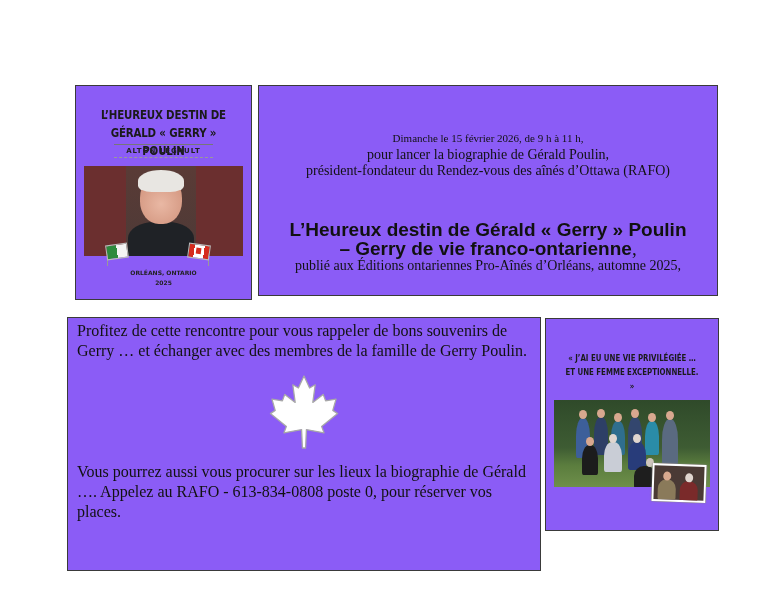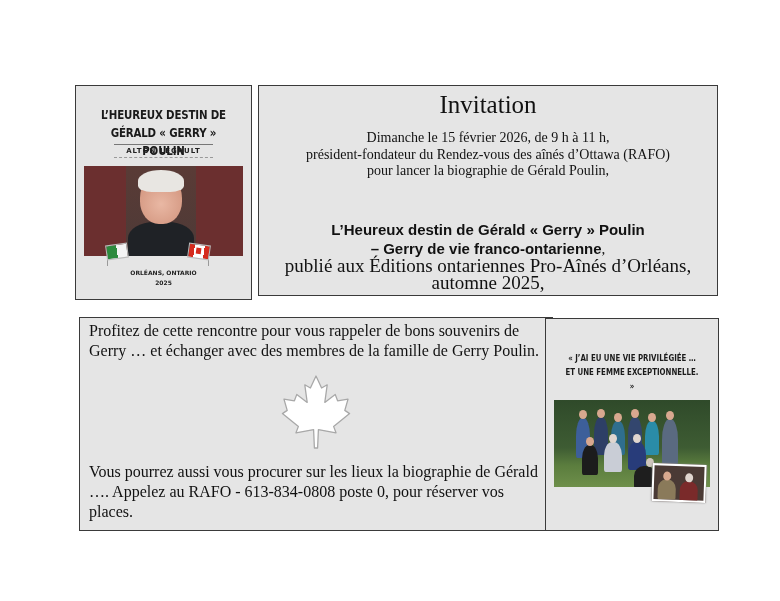--- a/index.html
+++ b/index.html
@@ -1,44 +1,44 @@
 <!DOCTYPE html>
 <html><head>
   <meta charset="utf-8">
   <style>
     html, body { margin:0; padding:0; }
     body { width:780px; height:601px; background:#ffffff; position:relative; overflow:hidden; font-family:"Liberation Serif", serif; color:#111; }
-    .box { position:absolute; border:1.5px solid #3a3a3a; box-sizing:border-box; background:#e5e5e5; }
+    .box { position:absolute; border:1.5px solid #3a3a3a; box-sizing:border-box; background:#8b5cf6; }
 
     
     #cover1 { left:75px; top:85px; width:177px; height:215px; }
     .c1-title { position:absolute; left:0; right:0; top:20px; text-align:center; font-family:"DejaVu Sans", sans-serif; font-weight:bold; font-size:12.5px; line-height:18px; letter-spacing:-0.2px; transform:scaleX(0.82); color:#1a1a1a; }
     .c1-author { position:absolute; left:38px; right:38px; top:58px; text-align:center; font-family:"DejaVu Sans", sans-serif; font-weight:bold; font-size:7px; letter-spacing:1px; padding:2px 0; border-top:1px solid #777; border-bottom:1px dashed #999; color:#222; }
     .c1-photo { position:absolute; left:8px; top:80px; width:159px; height:90px; background:#6b2f2f; }
     .c1-photo-inner { position:absolute; left:42px; top:0; width:70px; height:90px; background:linear-gradient(180deg,#5a3b36 0%,#4d3a37 100%); overflow:hidden; }
     .face { position:absolute; left:14px; top:8px; width:42px; height:50px; border-radius:48% 48% 45% 45%; background:radial-gradient(circle at 50% 60%, #e9b8a4 0%, #d79c86 60%, #c58570 100%); }
     .hair { position:absolute; left:12px; top:4px; width:46px; height:22px; border-radius:50% 50% 30% 30%; background:#e8e6e2; }
     .shirt { position:absolute; left:2px; top:56px; width:66px; height:40px; border-radius:40% 40% 0 0; background:#1f2226; }
     .flag-fo { position:absolute; left:30px; top:158px; width:20px; height:13px; background:linear-gradient(90deg,#2d8a3e 0 50%, #f4f4f4 50% 100%); border:1px solid #bbb; transform:rotate(-8deg); }
     .flag-ca { position:absolute; left:112px; top:158px; width:20px; height:13px; background:linear-gradient(90deg,#d52b1e 0 25%, #fff 25% 75%, #d52b1e 75% 100%); border:1px solid #bbb; transform:rotate(8deg); }
     .flag-ca::after { content:""; position:absolute; left:7px; top:3px; width:5px; height:6px; background:#d52b1e; }
     .pole { position:absolute; width:1px; height:20px; background:#999; }
     .c1-place { position:absolute; left:0; right:0; top:182px; text-align:center; font-family:"DejaVu Sans", sans-serif; font-weight:bold; font-size:6px; line-height:10px; color:#222; }
 
     
     #invite { left:258px; top:85px; width:460px; height:211px; text-align:center; }
     .inv-title { position:absolute; left:0; right:0; top:4px; font-size:25px; line-height:30px; }
     .inv-lines { position:absolute; left:0; right:0; top:43px; font-size:14px; line-height:16px; }
-    .inv-lines .l1 { font-size:14px; line-height:18px; }
-    .inv-book { position:absolute; left:0; right:0; top:134px; font-family:"Liberation Sans", sans-serif; font-weight:bold; font-size:15px; line-height:19px; }
+    .inv-lines .l1 { font-size:11px; line-height:18px; }
+    .inv-book { position:absolute; left:0; right:0; top:134px; font-family:"Liberation Sans", sans-serif; font-weight:bold; font-size:19px; line-height:19px; }
     .inv-book .comma { font-family:"Liberation Serif", serif; font-weight:normal; }
-    .inv-pub { position:absolute; left:0; right:0; top:171px; font-size:19px; line-height:17px; }
+    .inv-pub { position:absolute; left:0; right:0; top:171px; font-size:14px; line-height:17px; }
 
     
-    #info { left:79px; top:317px; width:474px; height:214px; }
+    #info { left:67px; top:317px; width:474px; height:254px; }
     .info-p1 { position:absolute; left:9px; top:3px; width:460px; font-size:16px; line-height:20px; }
     .info-p2 { position:absolute; left:9px; top:144px; width:460px; font-size:16px; line-height:20px; }
     .leaf { position:absolute; left:196px; top:54px; width:80px; height:80px; }
 
     
     #cover2 { left:545px; top:318px; width:174px; height:213px; }
     .c2-quote { position:absolute; left:0; right:0; top:32px; text-align:center; font-family:"DejaVu Sans", sans-serif; font-weight:bold; font-size:9px; line-height:14px; transform:scaleX(0.78); color:#1a1a1a; }
     .c2-photo { position:absolute; left:8px; top:81px; width:156px; height:87px; background:linear-gradient(180deg,#2f4a2a 0%,#3e5c33 55%,#5b7d3e 75%,#6e8f4a 100%); overflow:hidden; }
     .person { position:absolute; border-radius:45% 45% 10% 10%; }
     .head { position:absolute; width:8px; height:9px; border-radius:50%; background:#d8a88f; }
@@ -66,25 +66,24 @@
   <div class="flag-fo"></div>
   <div class="pole" style="left:132px;top:160px;"></div>
   <div class="flag-ca"></div>
   <div class="c1-place">
     <div>ORLÉANS, ONTARIO</div>
     <div>2025</div>
   </div>
 </div>
 
 <div class="box" id="invite">
-  <div class="inv-title">Invitation</div>
   <div class="inv-lines">
     <div class="l1">Dimanche le 15 février 2026, de 9 h à 11 h,</div>
+    <div>pour lancer la biographie de Gérald Poulin,</div>
     <div>président-fondateur du Rendez-vous des aînés d’Ottawa (RAFO)</div>
-    <div>pour lancer la biographie de Gérald Poulin,</div>
   </div>
   <div class="inv-book">
     <div>L’Heureux destin de Gérald « Gerry » Poulin</div>
     <div><span>– Gerry de vie franco-ontarienne</span><span class="comma">,</span></div>
   </div>
   <div class="inv-pub">
     <div>publié aux Éditions ontariennes Pro-Aînés d’Orléans, automne 2025,</div>
   </div>
 </div>
 

